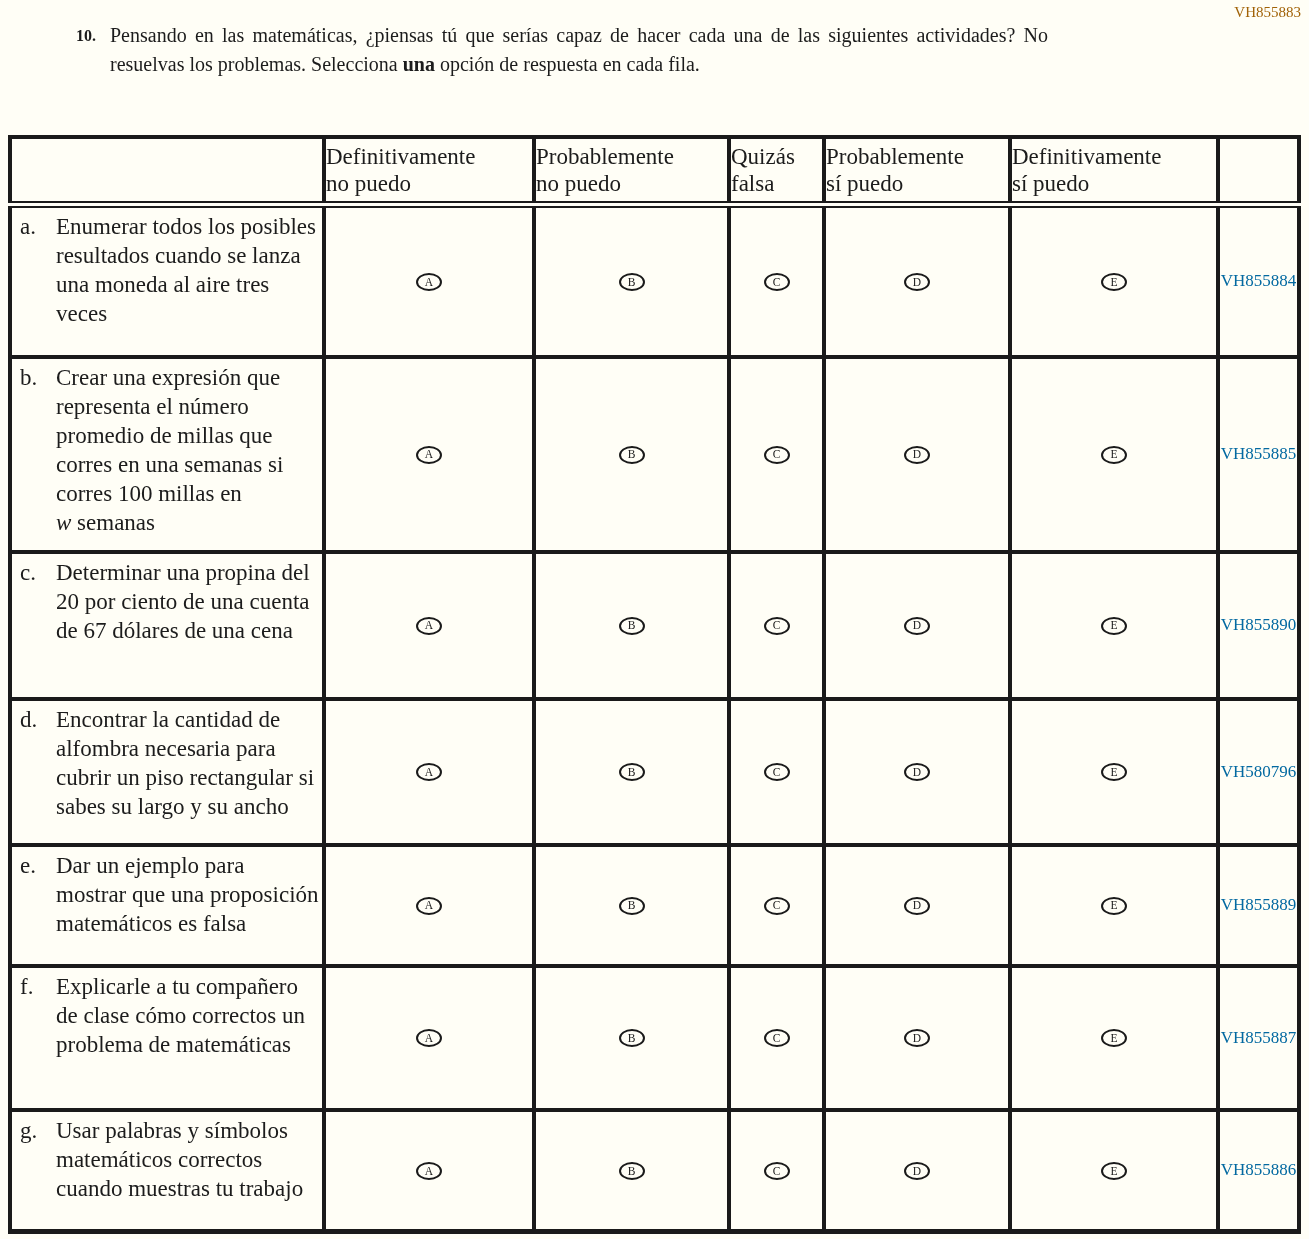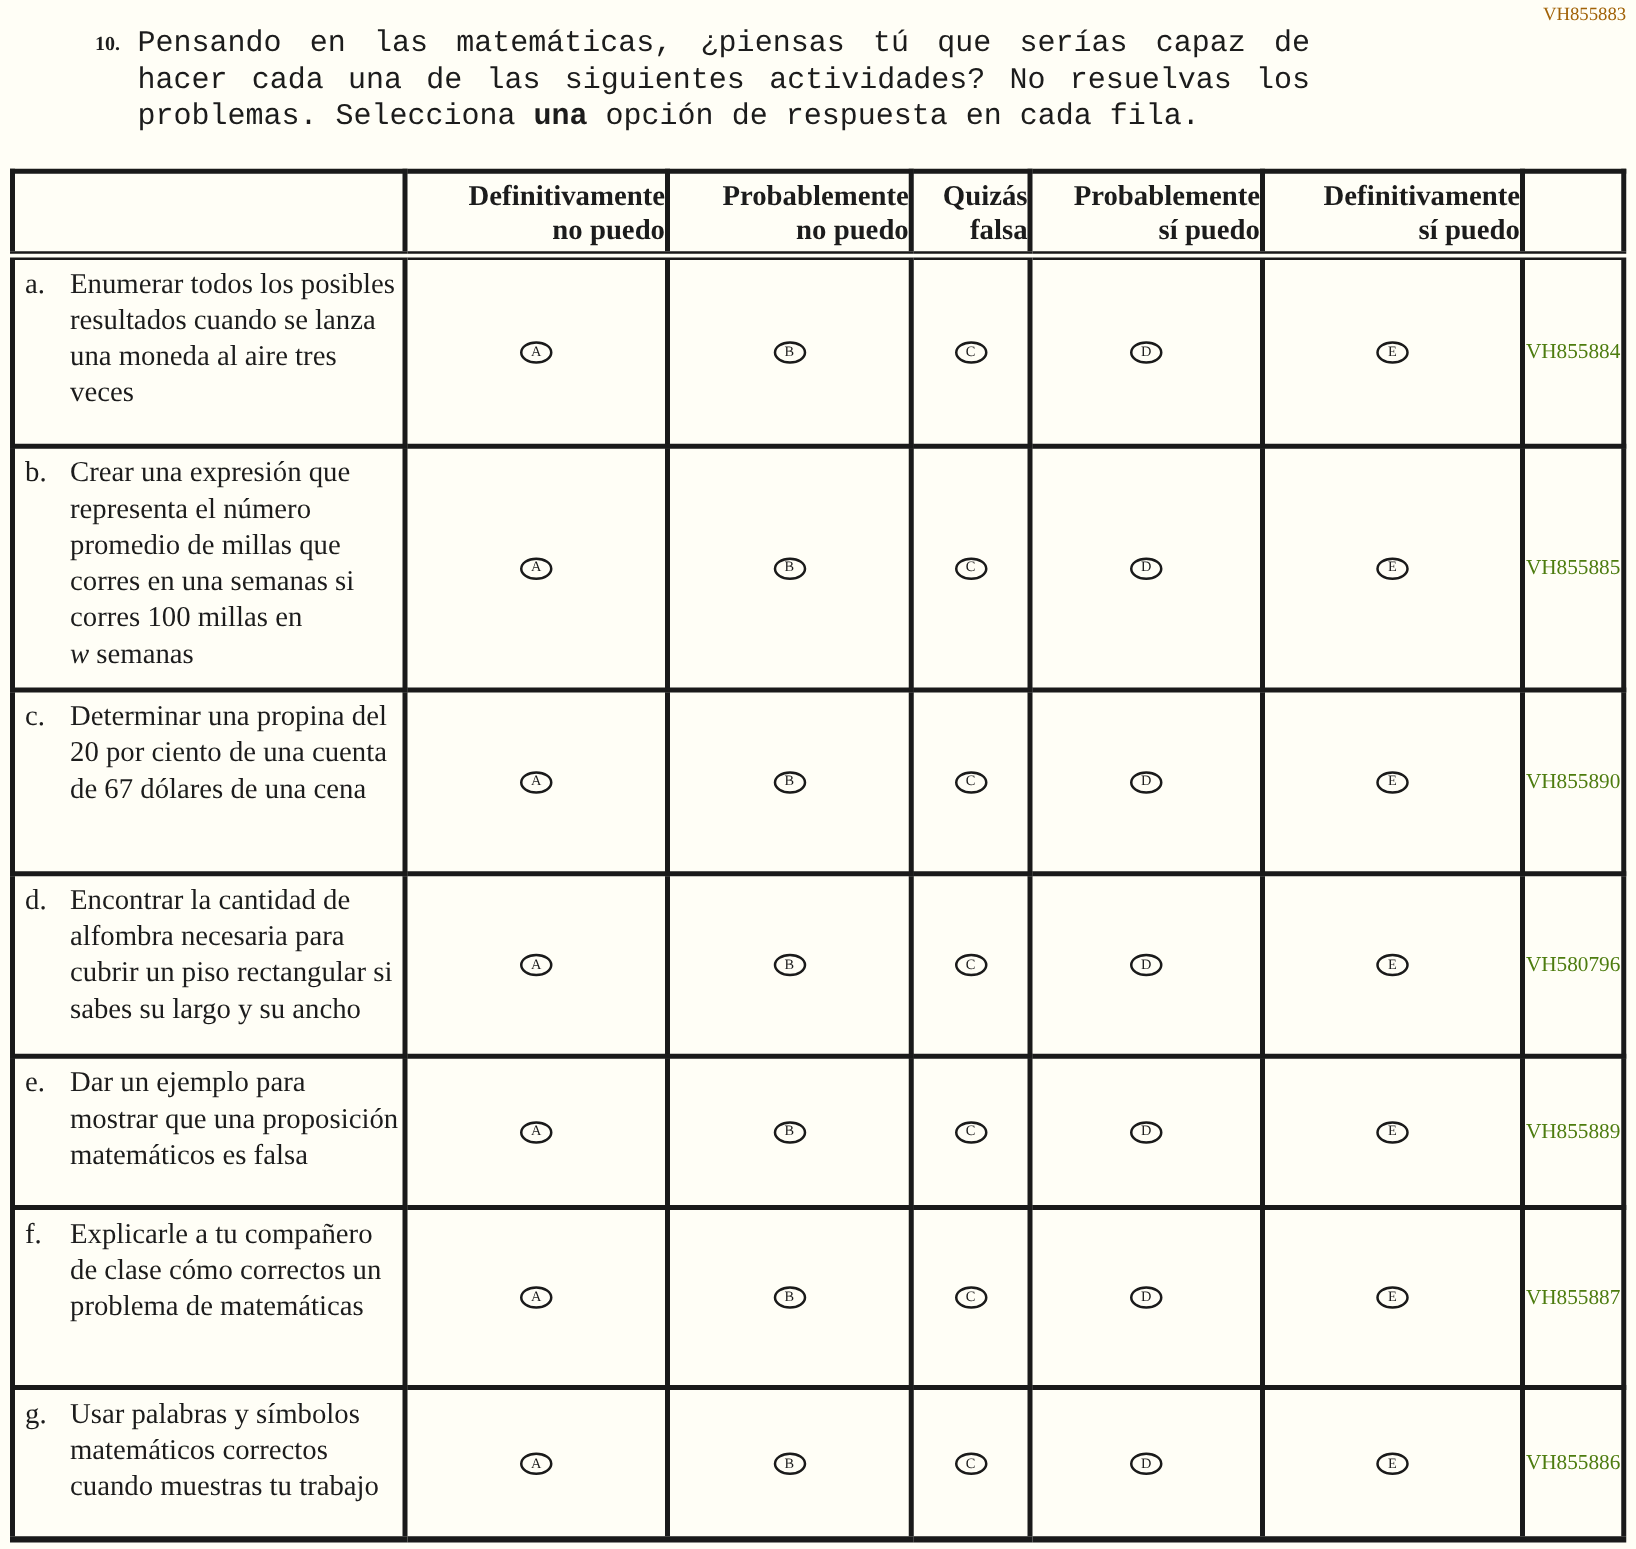--- a/index.html
+++ b/index.html
@@ -30,42 +30,41 @@
     gap: 14px;
   }
   .q-num {
     font-weight: bold;
     font-size: 16px;
     line-height: 29px;
     flex: none;
   }
   .q-text {
     width: 938px;
-    font-size: 24px;
+    font-size: 20px;
     line-height: 29px;
     text-align: justify;
-    font-family: Liberation Mono, monospace;
   }
   table.matrix {
     position: absolute;
     top: 135px;
     left: 8px;
     width: 1289px;
     border-collapse: collapse;
     table-layout: fixed;
   }
   table.matrix th, table.matrix td {
     border: 4px solid #1a1a1a;
     padding: 0;
   }
   thead th {
     height: 62px;
     font-size: 23px;
-    font-weight: bold;
-    text-align: right;
+    font-weight: normal;
+    text-align: left;
     vertical-align: middle;
     line-height: 27px;
     border-bottom: 7px double #1a1a1a !important;
   }
   td.activity {
     vertical-align: top;
     font-size: 23px;
     line-height: 29px;
   }
   .activity-inner {
@@ -95,21 +94,21 @@
     font-size: 11.5px;
     line-height: 1;
     padding-top: 1px;
     color: #1a1a1a;
     background: transparent;
   }
   td.code {
     text-align: center;
     vertical-align: middle;
     font-size: 17px;
-    color: #4d7c0f;
+    color: #0369a1;
   }
   tr.row-a  { height: 152px; }
   tr.row-b  { height: 195px; }
   tr.row-c  { height: 147px; }
   tr.row-d  { height: 146px; }
   tr.row-e  { height: 121px; }
   tr.row-f  { height: 144px; }
   tr.row-g  { height: 122px; }
   tbody tr:last-child td { border-bottom-width: 5px; }
   .it { font-style: italic; }

